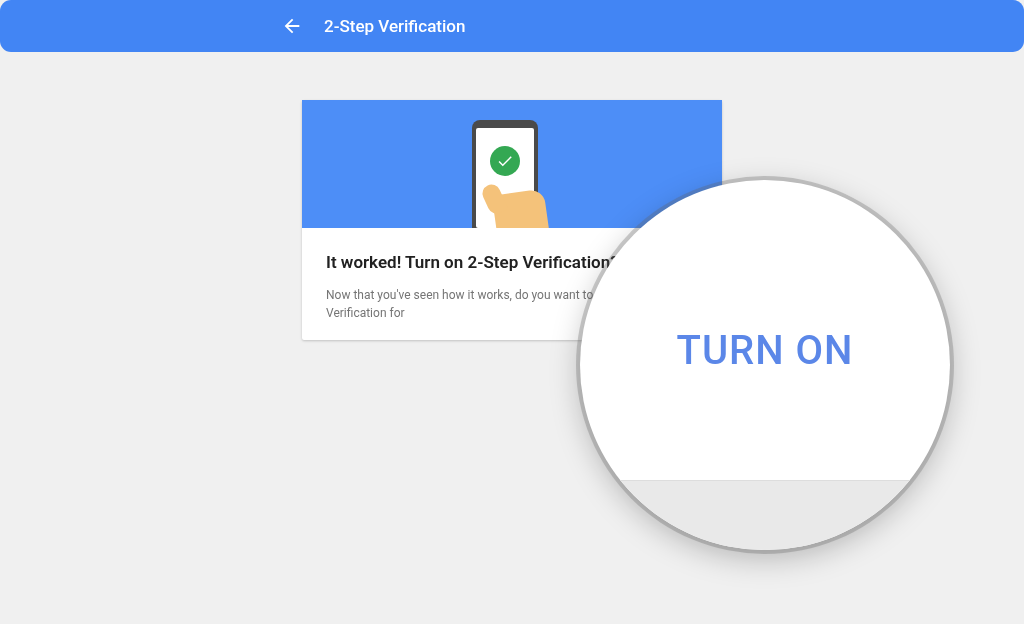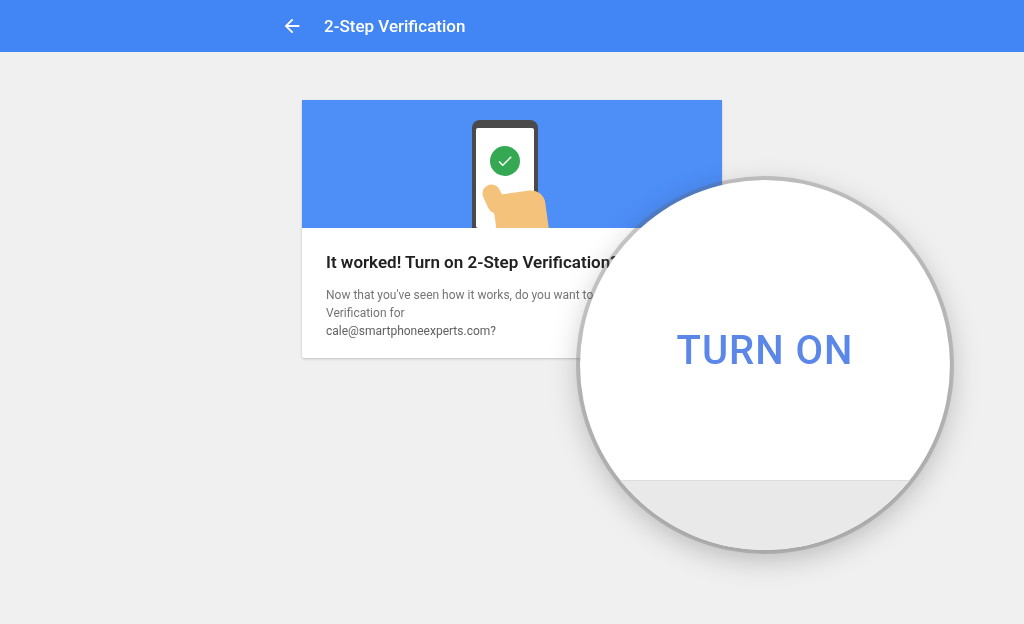--- a/index.html
+++ b/index.html
@@ -19,20 +19,21 @@
     
     .top-bar {
       background: #4285f4;
       height: 52px;
       display: flex;
       align-items: center;
       padding-left: 280px;
       color: white;
       position: relative;
       z-index: 1;
+      border-radius: 11px;
     }
     
     .back-arrow {
       width: 24px;
       height: 24px;
       margin-right: 20px;
       cursor: pointer;
       display: flex;
       align-items: center;
       justify-content: center;
@@ -270,21 +271,20 @@
         <div class="hand">
           <div class="hand-palm"></div>
           <div class="hand-thumb"></div>
         </div>
       </div>
     </div>
 
     <div class="card-content">
       <div class="card-heading">It worked! Turn on 2-Step Verification?</div>
       <div class="card-description">Now that you've seen how it works, do you want to turn on 2-Step Verification for</div>
-      <div class="card-email">cale@smartphoneexperts.com?</div>
     </div>
 
 
   </div>
 </div>
 
 <div class="magnifier">
   <div class="magnifier-content">
     <div class="magnified-text">TURN ON</div>
     <div class="magnifier-bottom"></div>

